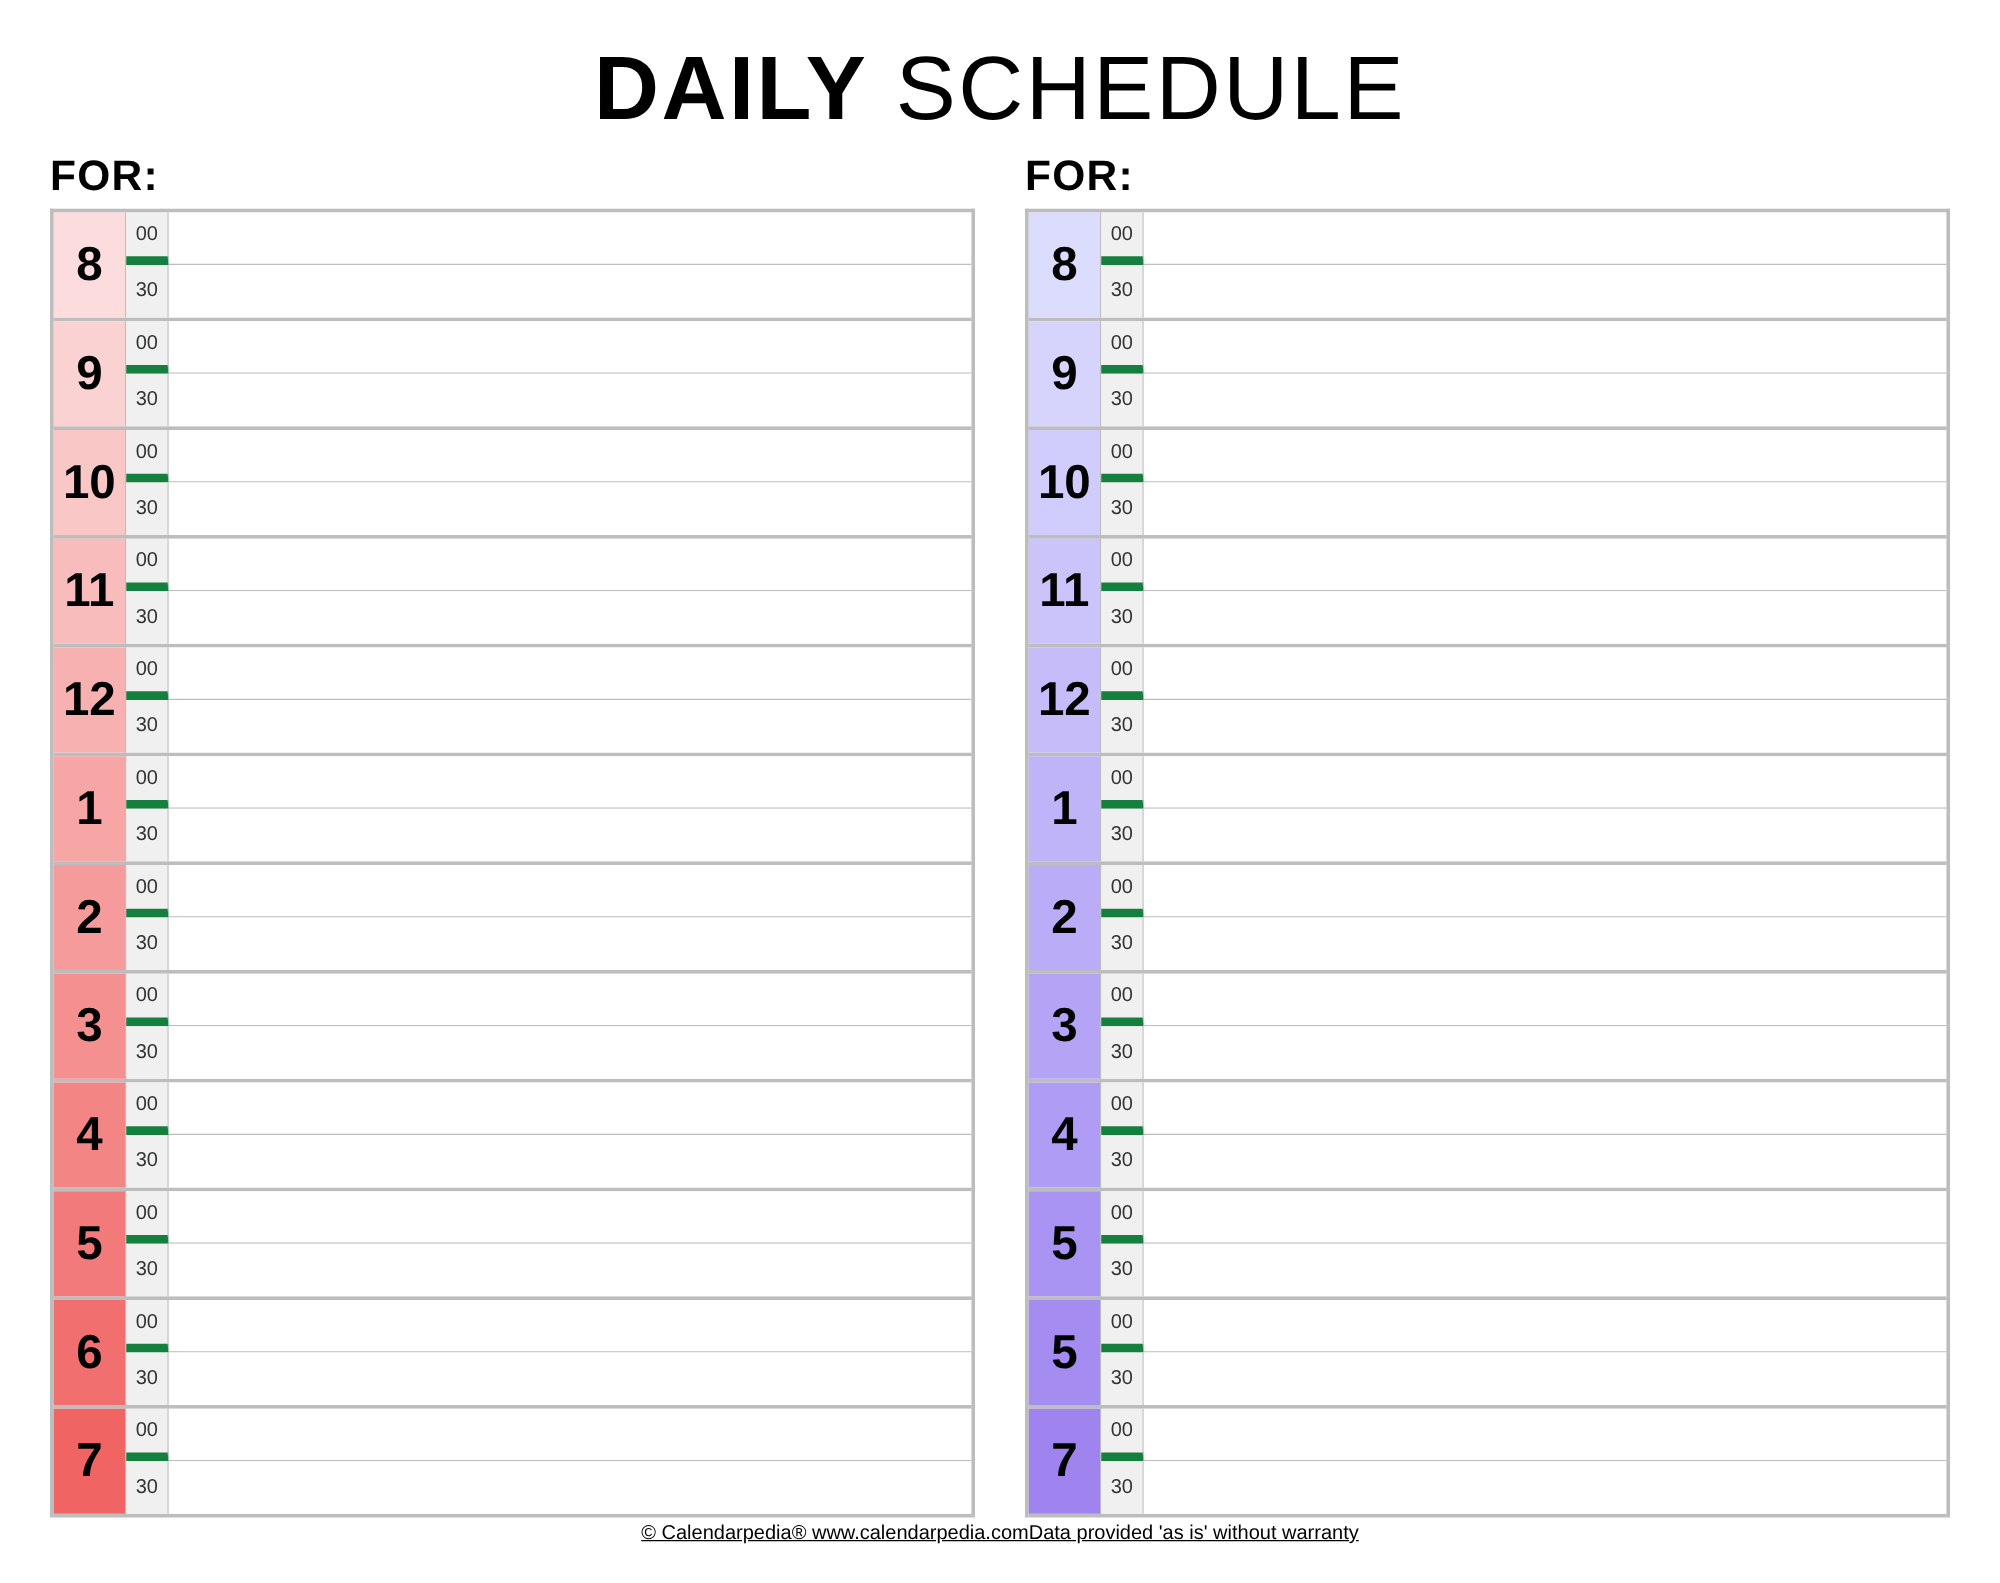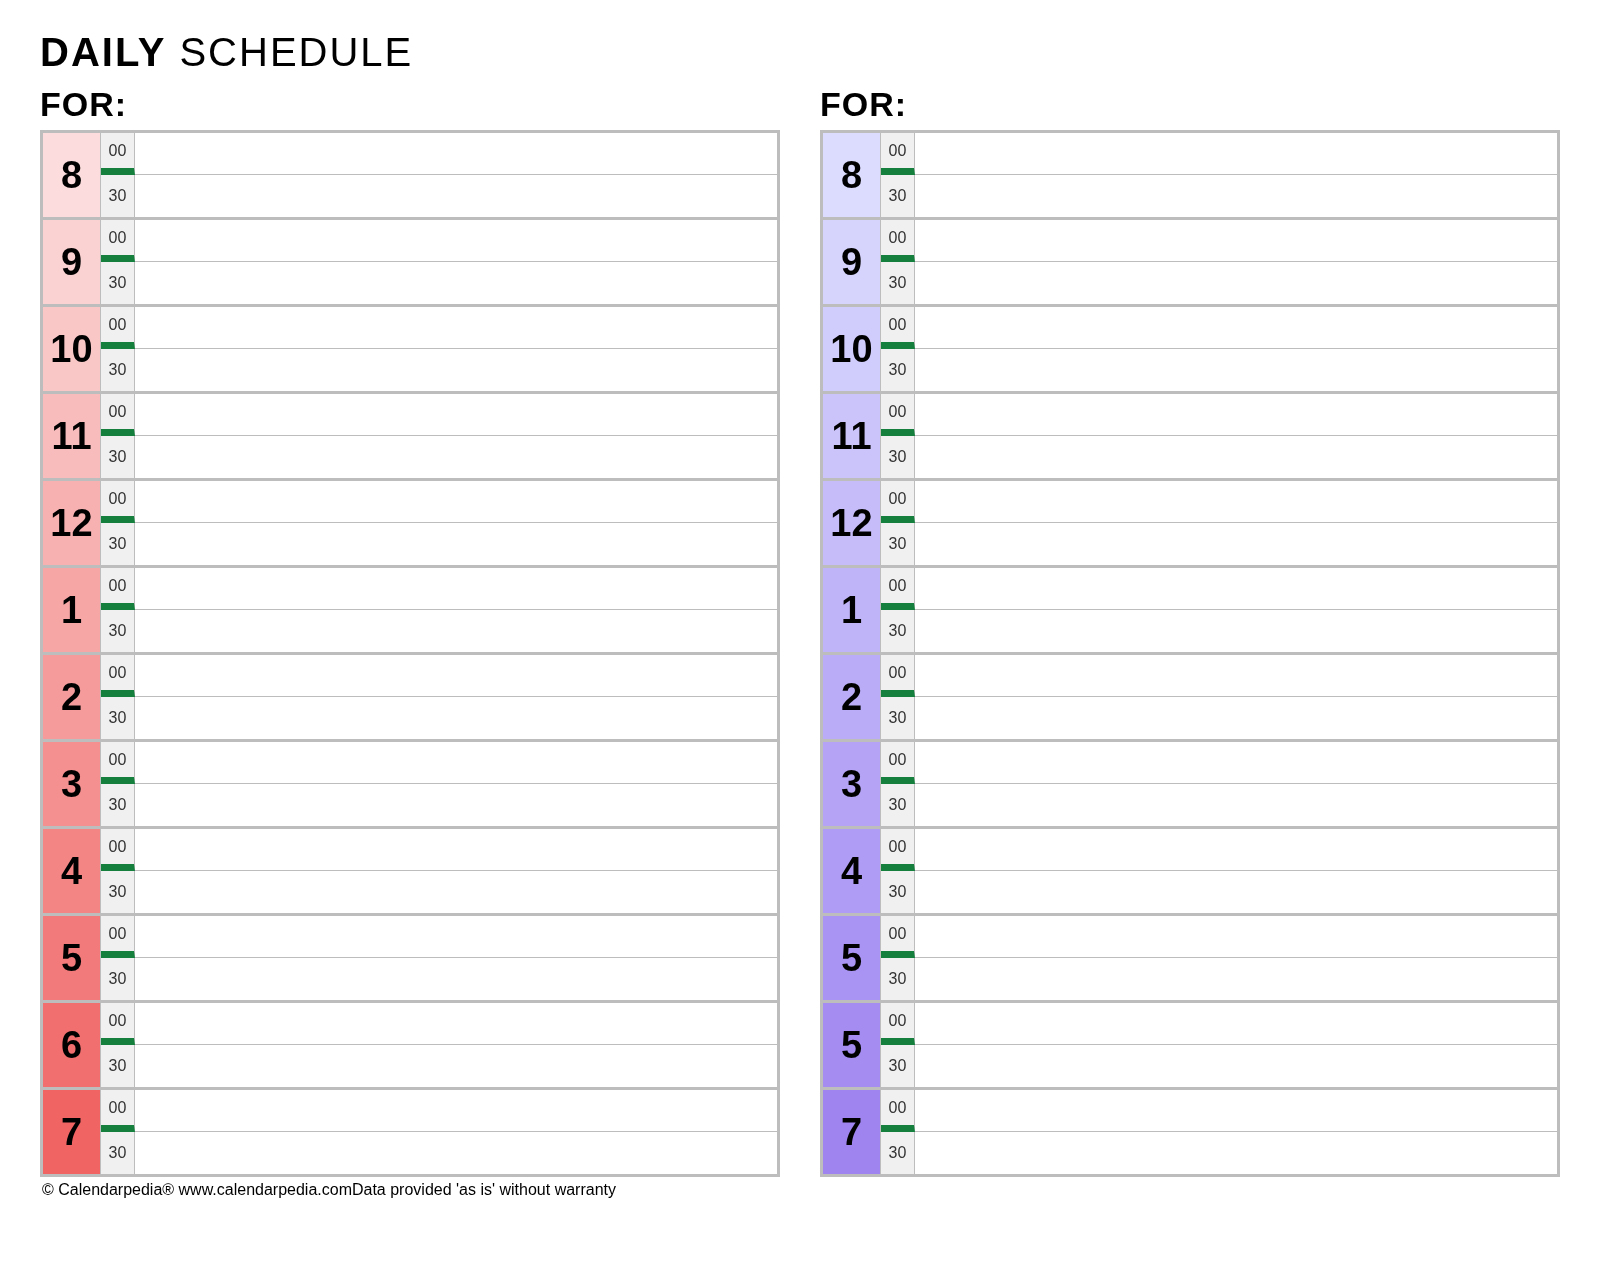--- a/index.html
+++ b/index.html
@@ -4,21 +4,22 @@
 <style>
   * { box-sizing: border-box; }
   body {
     margin: 0;
     padding: 20px 40px;
     font-family: Arial, Helvetica, sans-serif;
     background: #fff;
     width: 1600px;
   }
   .title {
-    font-size: 40px;
+    text-align: center;
+    font-size: 72px;
     letter-spacing: 2px;
     margin: 10px 0 10px 0;
     font-weight: 300;
   }
   .title .bold { font-weight: 900; }
   .columns {
     display: flex;
     gap: 40px;
   }
   .col {
@@ -68,24 +69,25 @@
     display: flex;
     flex-direction: column;
   }
   .entry-cell {
     height: 42px;
     background: #fff;
   }
   .entry-cell:first-child { border-bottom: 1px solid #bdbdbd; }
   .footer {
     display: flex;
-    justify-content: flex-start;
+    justify-content: center;
     font-size: 16px;
     margin-top: 4px;
     padding: 0 2px;
+    text-decoration: underline;
   }
 </style>
 </head>
 <body>
 
 <h1 class="title">
   <span class="bold">DAILY</span><span> SCHEDULE</span>
 </h1>
 
 <div class="columns">

